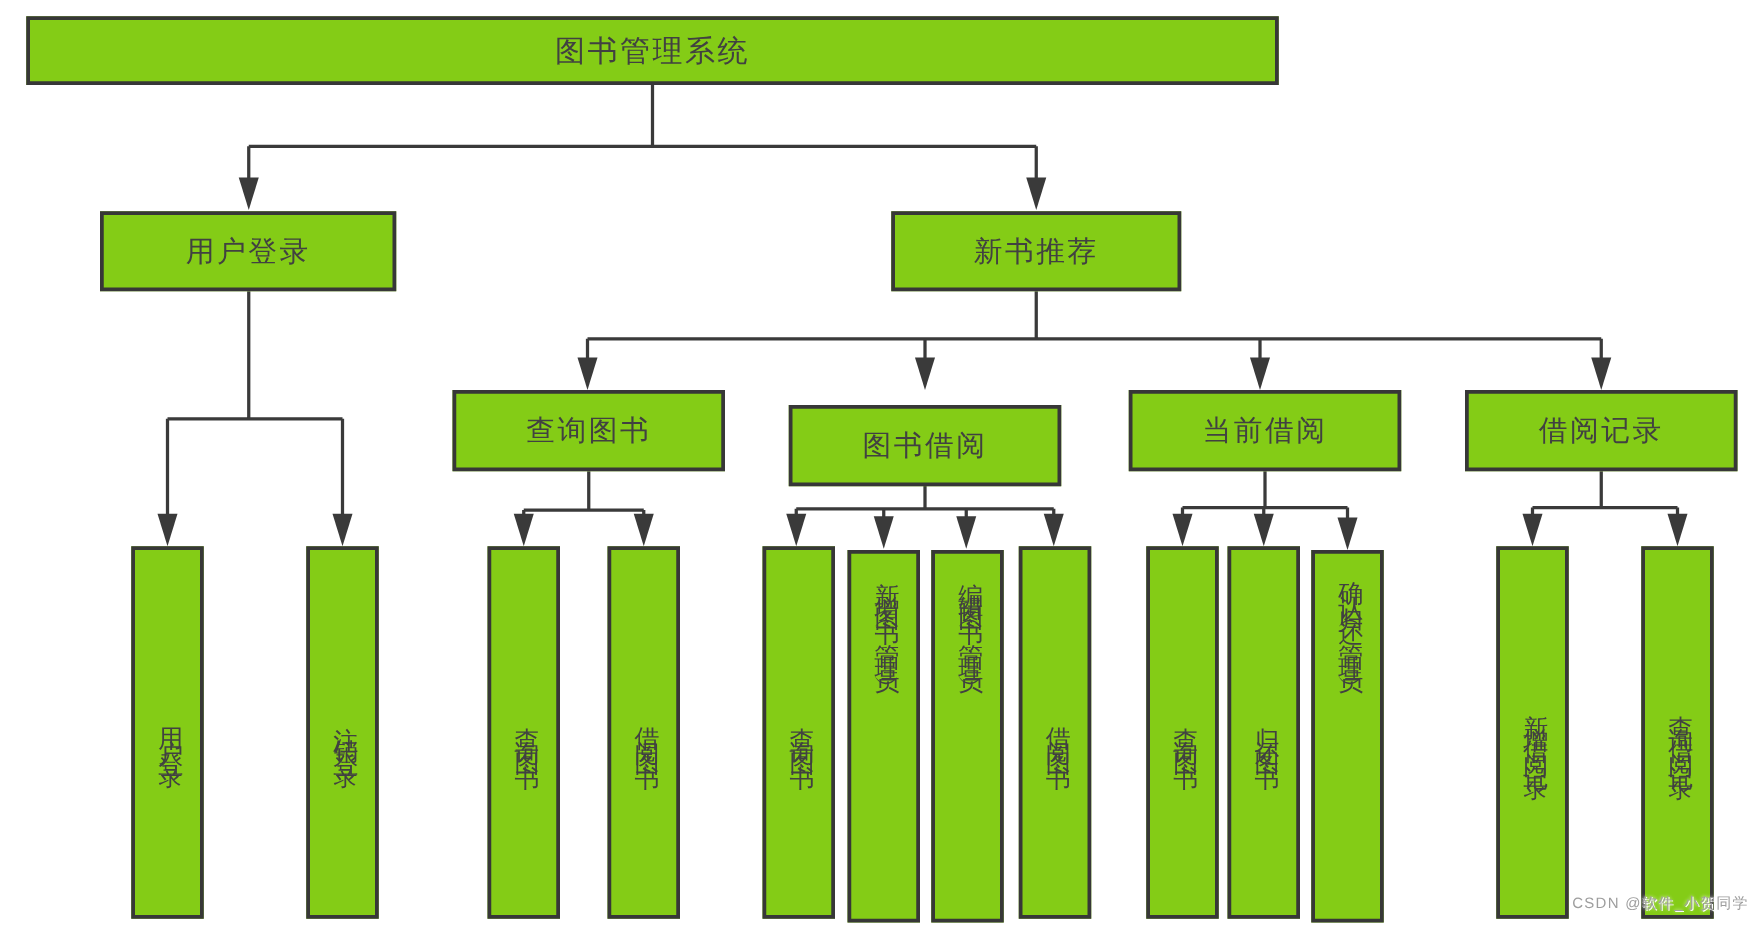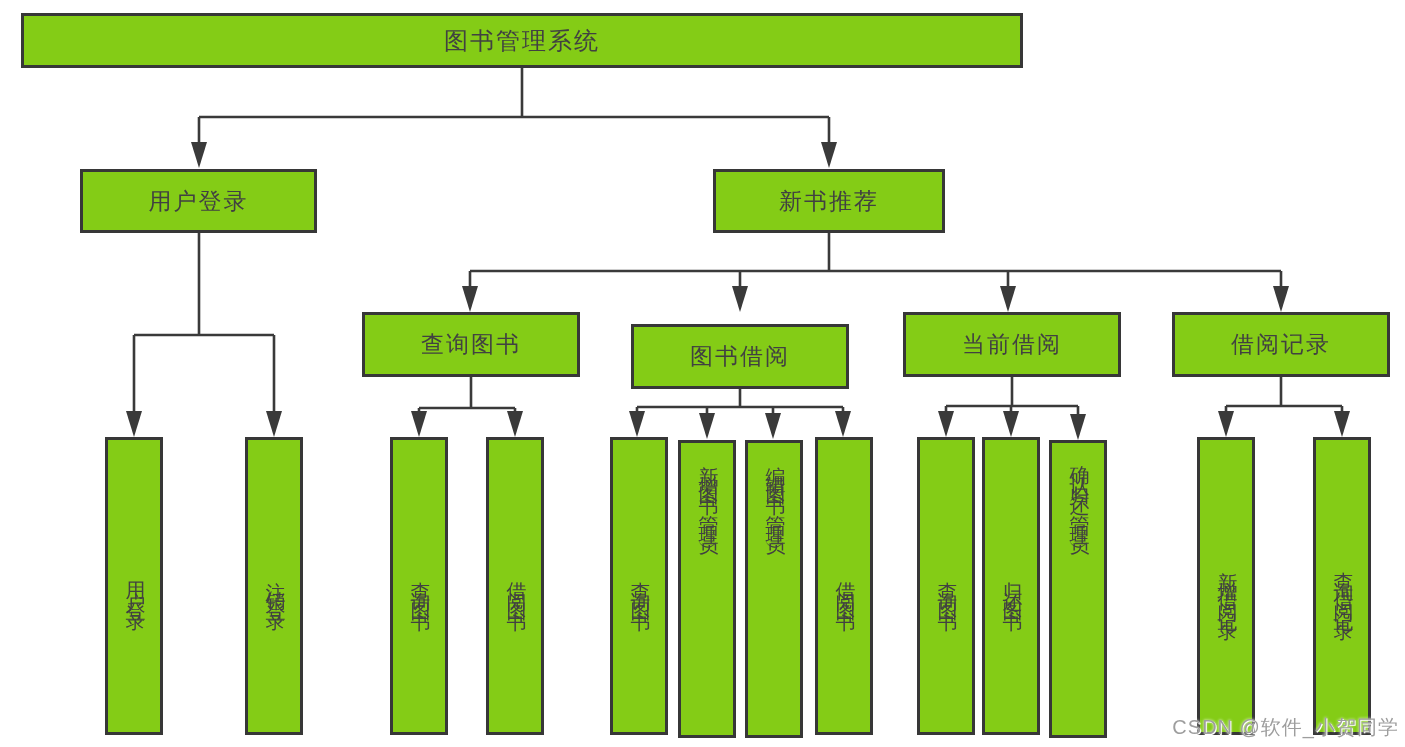--- a/index.html
+++ b/index.html
@@ -69,21 +69,21 @@
     align-items: flex-start;
   }
   .node.vbox.top .label {
     padding-top: 7px;
   }
   .watermark {
     position: absolute;
     top: 714px;
     right: 6px;
     z-index: 3;
-    font-size: 20px;
+    font-size: 12px;
     letter-spacing: 1px;
     color: #9e9e9e;
     text-shadow: 0 0 3px #ffffff, 1px 1px 0 #ffffff;
     white-space: nowrap;
   }
 </style>
 </head>
 <body>
 
 <div class="canvas">

